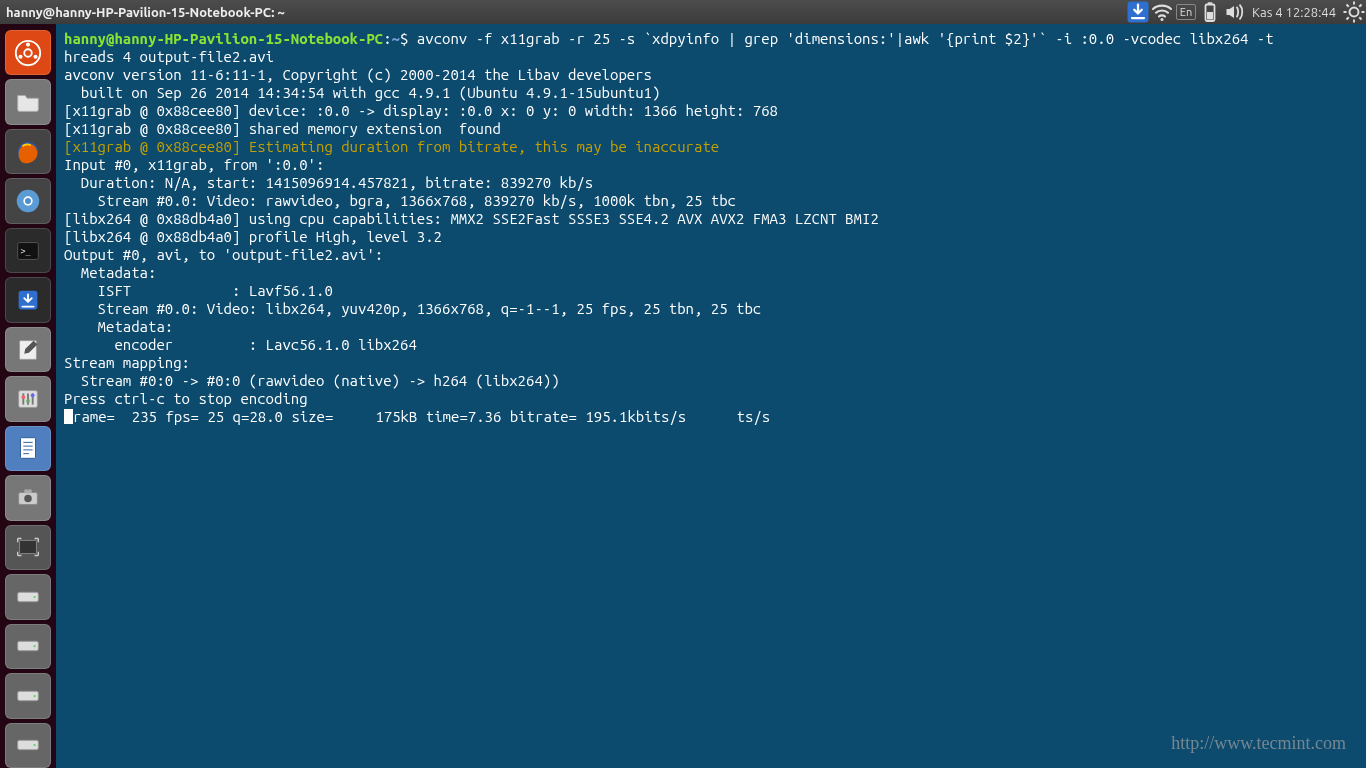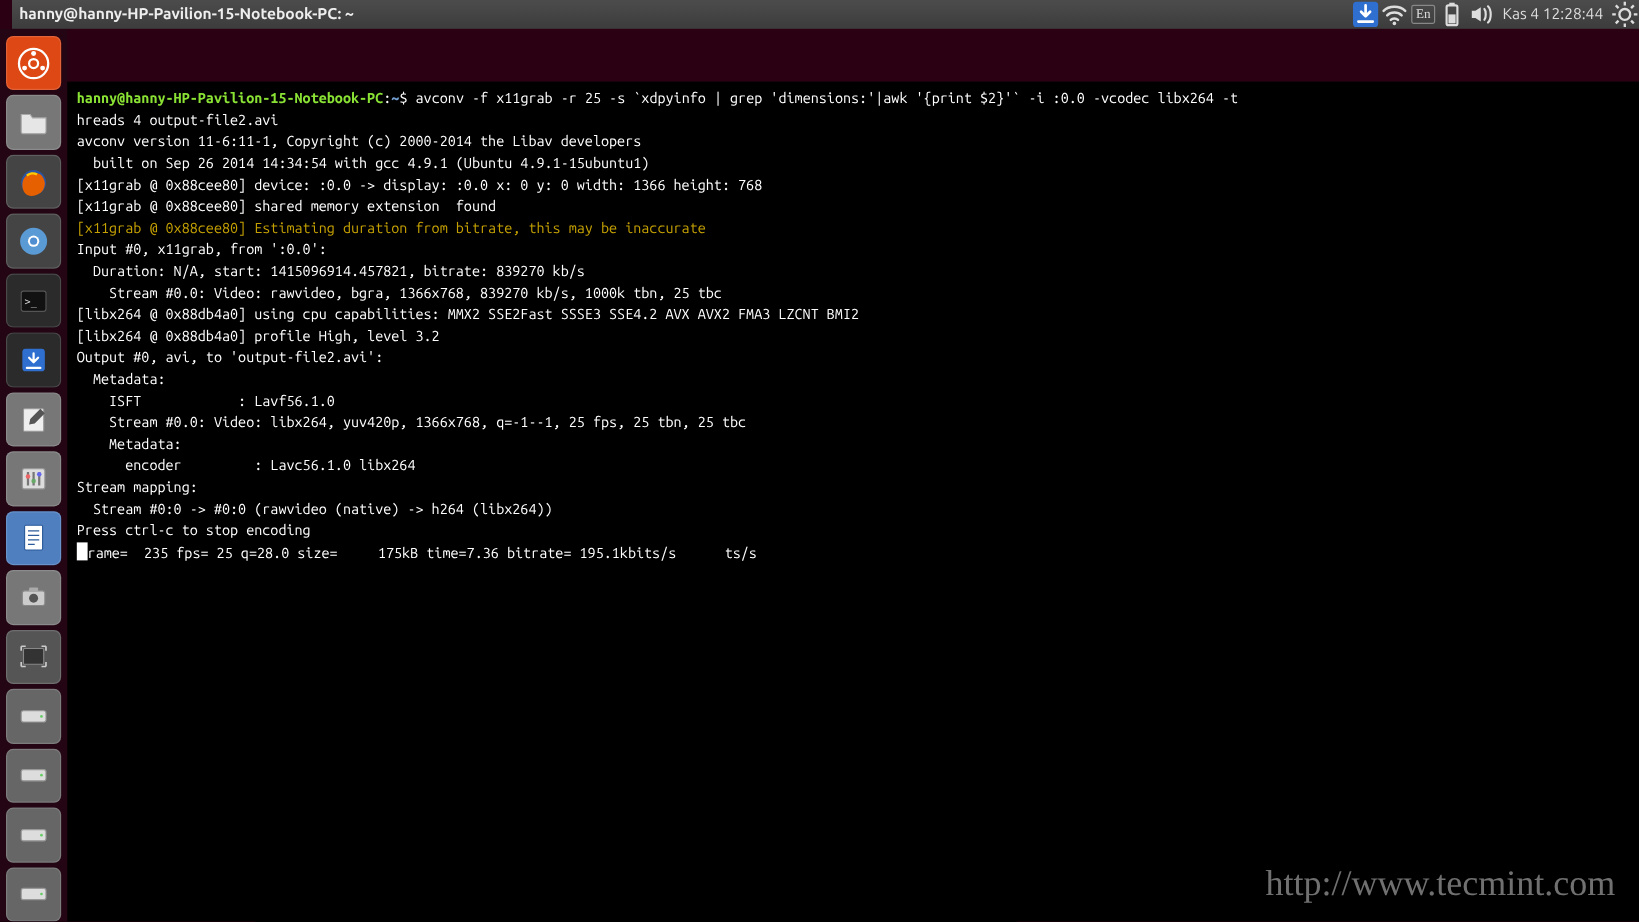--- a/index.html
+++ b/index.html
@@ -2,52 +2,52 @@
 <html><head>
 <meta charset="utf-8">
 <style>
 * { margin: 0; padding: 0; box-sizing: border-box; }
 html, body { width: 1366px; height: 768px; overflow: hidden; font-family: "Ubuntu", "DejaVu Sans", sans-serif; }
 body { background: #2c0013; position: relative; }
 
 
 .top-panel { position: absolute; top: 0; left: 0; right: 0; height: 24px;
   background: linear-gradient(#4c4c4c,#3c3c3c); color: #ddd; display: flex;
-  align-items: center; font-size: 13px; z-index: 10; margin-left: 10px; }
+  align-items: center; font-size: 13px; z-index: 10; }
 .top-panel .title { padding-left: 6px; font-weight: bold; color: #eee; }
 .top-panel .spacer { flex: 1; }
 .top-panel .ind { display: inline-flex; align-items: center; justify-content: center;
   width: 24px; height: 24px; color: #ddd; }
 .top-panel .clock { padding: 0 6px; text-align: center; }
 .top-panel .lang { font-size: 11px; border: 1px solid #888; border-radius: 2px;
-  padding: 0 3px; line-height: 14px; font-family: Liberation Serif, serif; }
+  padding: 0 3px; line-height: 14px; }
 
 
 .launcher { position: absolute; top: 24px; left: 0; width: 56px; bottom: 0;
   background: rgba(30,10,20,0.55); display: flex; flex-direction: column;
   align-items: center; padding-top: 6px; gap: 4px; z-index: 5; }
 .launcher .tile { width: 46px; height: 46px; border-radius: 6px;
   display: flex; align-items: center; justify-content: center;
   background: #555; box-shadow: inset 0 0 0 1px rgba(255,255,255,0.15); }
 .launcher .tile svg { width: 30px; height: 30px; }
 
 
 .terminal { position: absolute; top: 24px; left: 56px; right: 0; bottom: 0;
-  background: #000000; padding: 6px 8px;
+  background: #0c4a6e; padding: 6px 8px;
   font-family: "Ubuntu Mono","DejaVu Sans Mono",monospace;
-  font-size: 12px; line-height: 18px; color: #fff; white-space: pre; margin-top: 44px; }
+  font-size: 15px; line-height: 18px; color: #fff; white-space: pre; }
 .terminal .prompt-user { color: #8ae234; font-weight: bold; }
 .terminal .prompt-path { color: #729fcf; font-weight: bold; }
 .terminal .warn { color: #c4a000; }
 .terminal .cmd { color: #fff; }
 .terminal .cursor { display:inline-block; width:9px; height:15px; background:#fff; vertical-align:-2px; }
 
 
 .watermark { position: absolute; right: 20px; bottom: 14px;
-  color: #a0a0a0; font-family: Georgia, serif; font-size: 30px;
+  color: #a0a0a0; font-family: Georgia, serif; font-size: 18px;
   opacity: 0.7; pointer-events: none; }
 
 
 .bg-swirl { position:absolute; top:24px; left:56px; right:0; bottom:0;
   background: radial-gradient(circle at 50% 45%, rgba(120,20,40,0.0) 0%, rgba(120,20,40,0.0) 100%); }
 </style>
 </head>
 <body>
 
 <div class="bg-swirl"></div>

